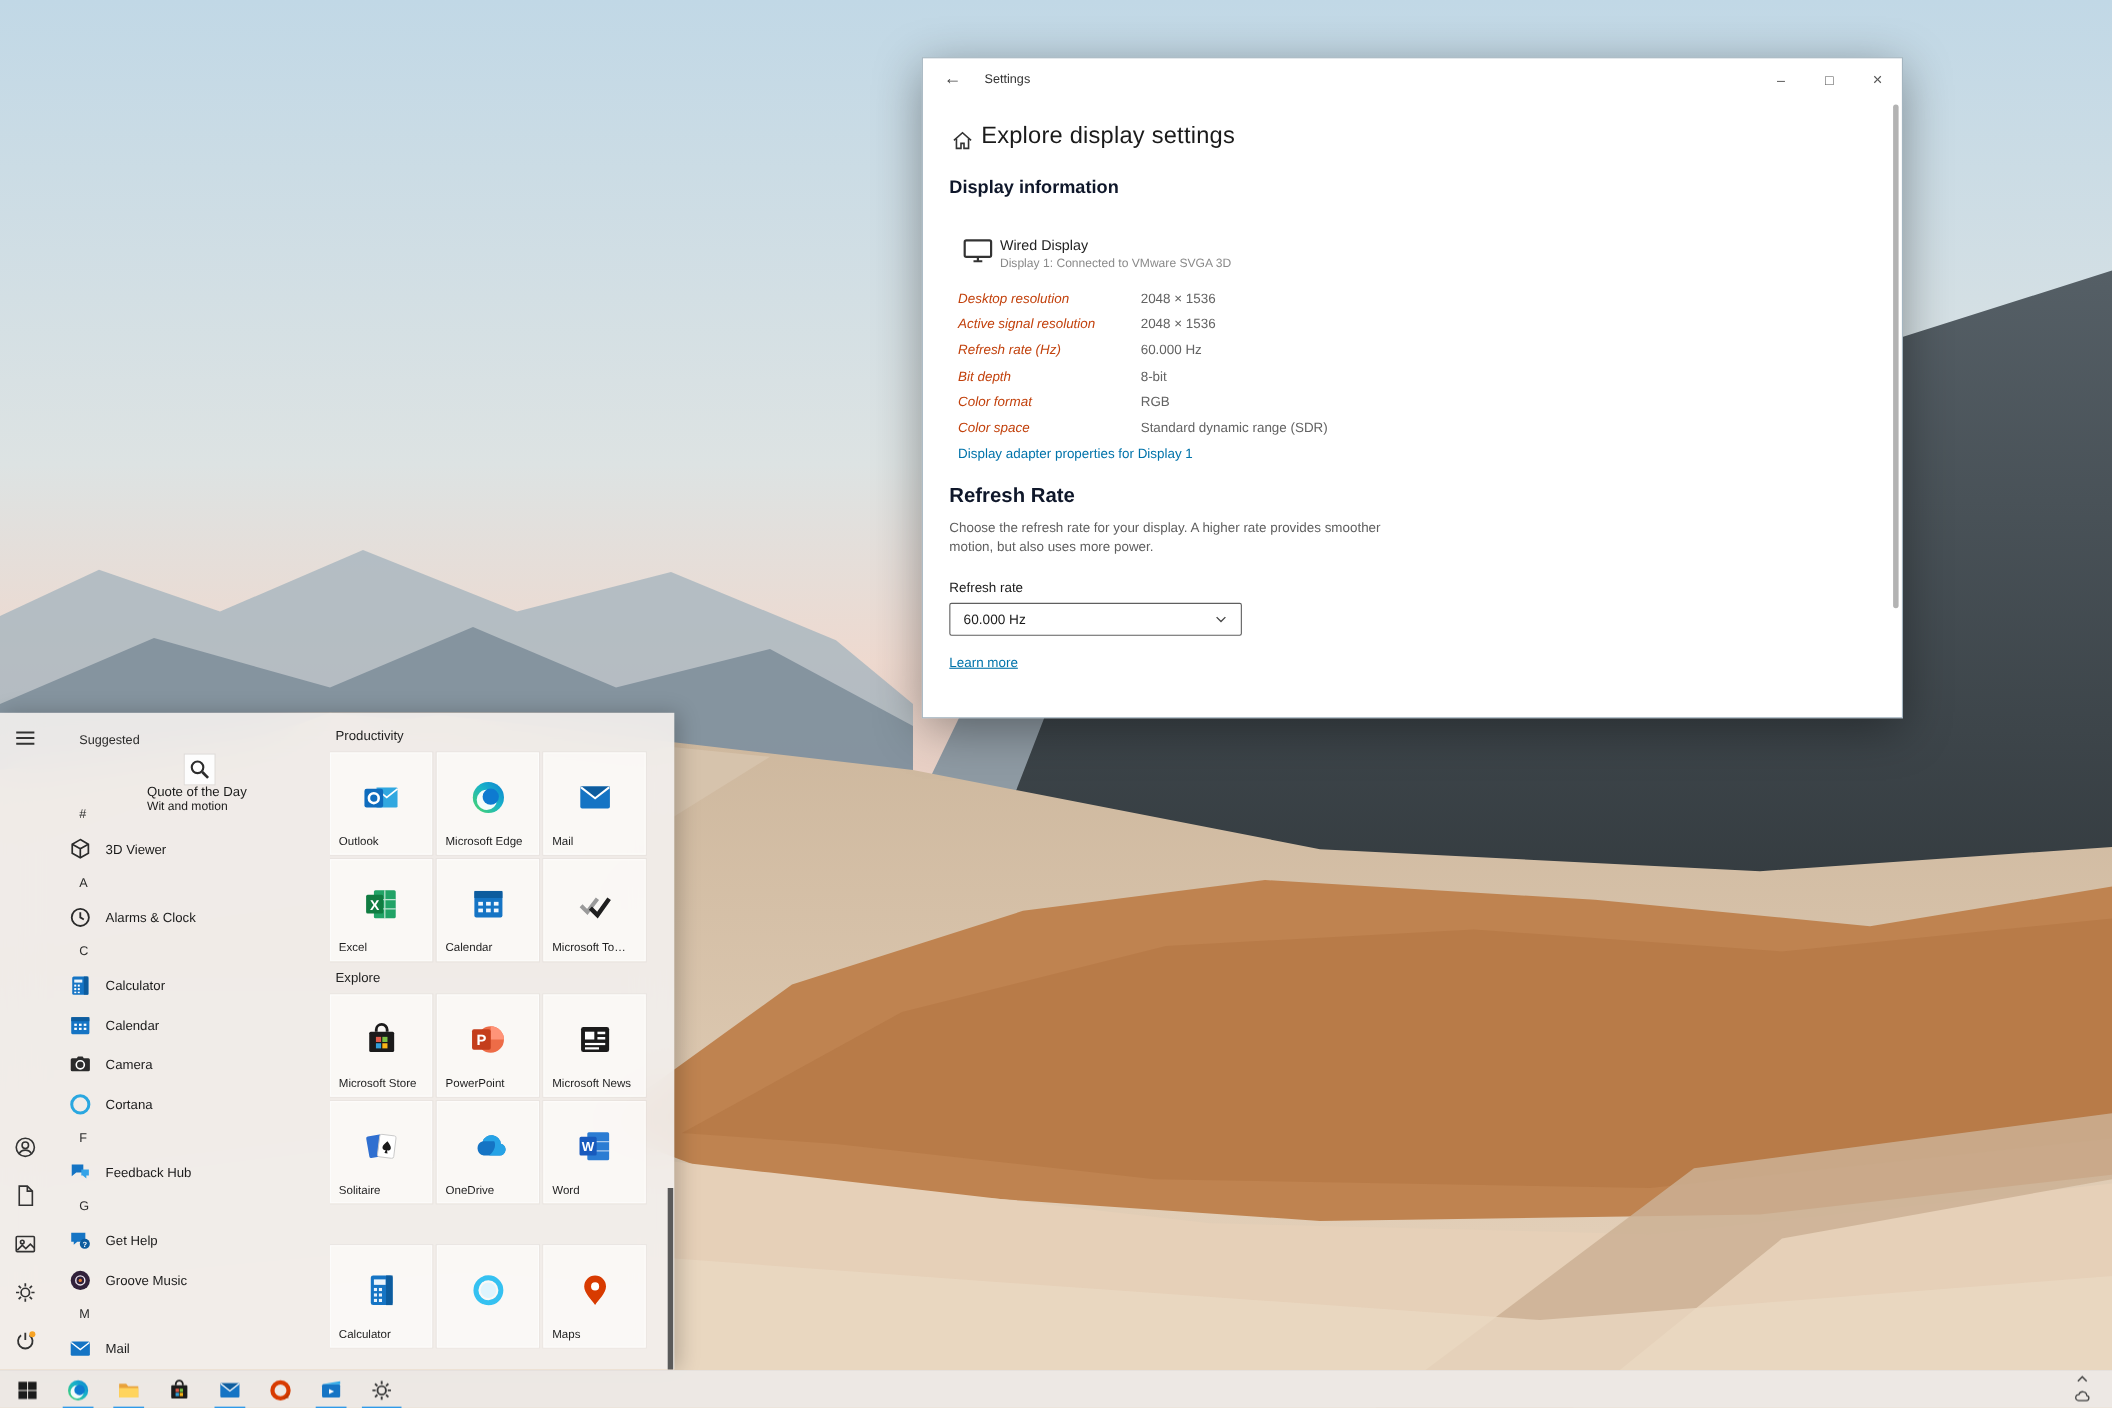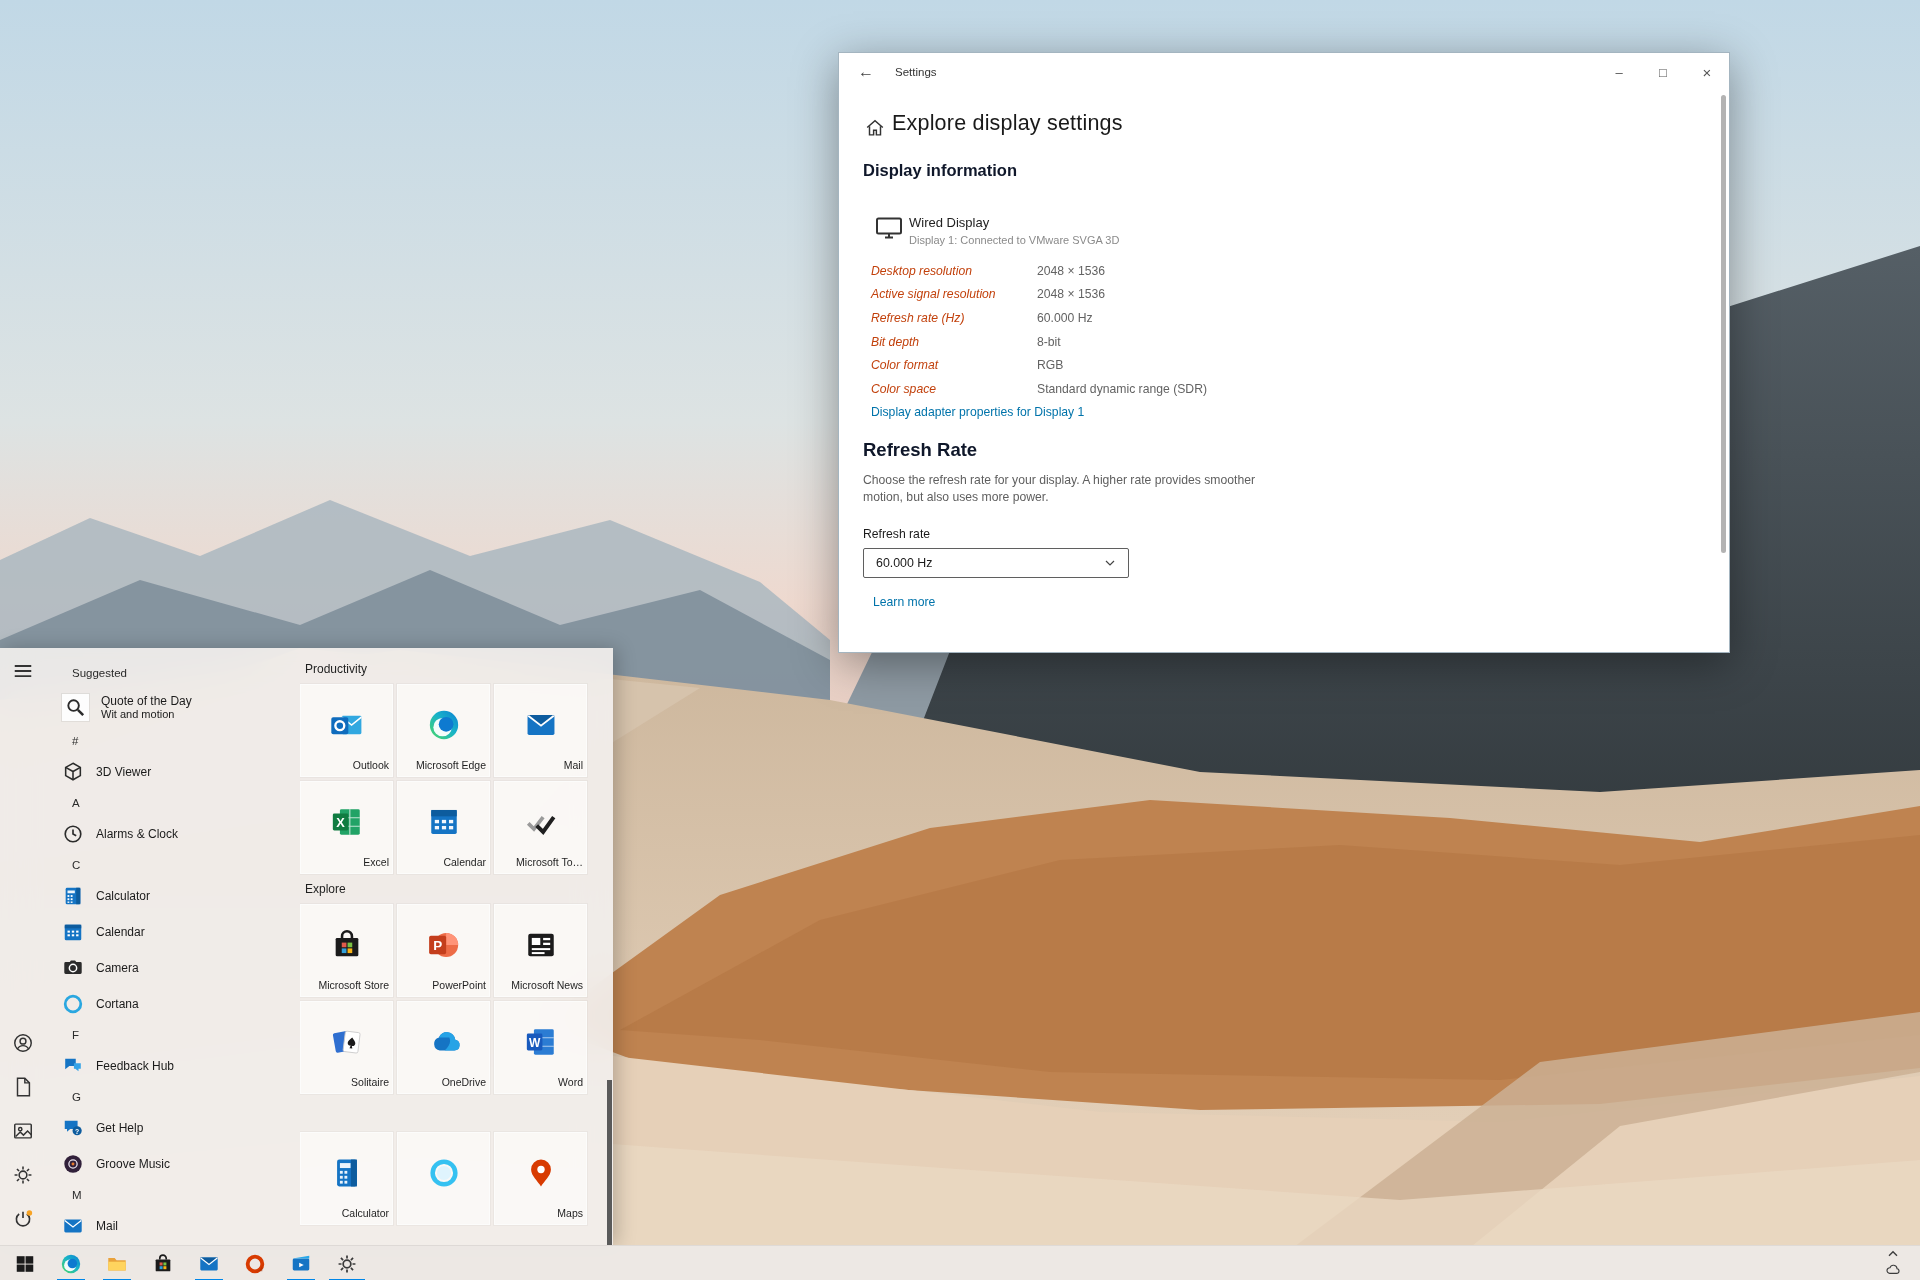--- a/index.html
+++ b/index.html
@@ -26,21 +26,21 @@
   .h2.rrate{left:24px;top:386px;font-size:18.5px;}
   .dev-icon{position:absolute;left:36px;top:162px;width:28px;height:25px;}
   .dev-name{position:absolute;left:70px;top:162px;font-size:13px;color:#222;}
   .dev-sub{position:absolute;left:70px;top:181px;font-size:11px;color:#8a8a8a;}
   .info-table{position:absolute;left:32px;top:206px;font-size:12.2px;}
   .info-row{display:flex;height:23.6px;align-items:center;}
   .info-label{width:166px;color:#c2410c;font-style:italic;}
   .info-value{color:#636363;}
   .link{position:absolute;font-size:12.2px;color:#0073aa;cursor:pointer;}
   .link.adapter{left:32px;top:352px;}
-  .link.learn{left:34px;top:542px;}
+  .link.learn{left:24px;top:542px;text-decoration:underline;}
   .rr-desc{position:absolute;left:24px;top:419px;width:392px;font-size:12.2px;line-height:17px;color:#5f5f5f;}
   .rr-label{position:absolute;left:24px;top:474px;font-size:12.2px;color:#1b1b1b;}
   .dropdown{position:absolute;left:24px;top:495px;width:266px;height:30px;box-sizing:border-box;
     border:1px solid #5f5f5f;border-radius:2px;background:#fff;display:flex;align-items:center;}
   .dd-value{margin-left:12px;font-size:12.4px;color:#1b1b1b;flex:1;}
   .dd-chev{width:16px;height:16px;margin-right:10px;}
   .win-scroll{position:absolute;right:3px;top:40px;bottom:6px;width:5px;}
   .win-scroll .thumb{position:absolute;top:2px;width:5px;height:458px;background:#b3b3b3;border-radius:3px;}
 
   
@@ -51,35 +51,35 @@
   .rail-btn{position:absolute;left:12px;width:22px;height:22px;}
   .rail-hamburger{top:12px;}
   .rail-user{top:384px;}
   .rail-documents{top:428px;}
   .rail-pictures{top:472px;}
   .rail-settings{top:516px;}
   .rail-power{top:560px;}
   .applist{position:absolute;left:46px;top:0;width:254px;height:100%;padding-top:12px;box-sizing:border-box;overflow:hidden;}
   .al-header{height:26px;display:flex;align-items:center;padding-left:26px;font-size:11.5px;color:#2b2b2b;}
   .al-item{height:36px;display:flex;align-items:center;}
-  .al-item.two{height:42px;}
+  .al-item.two{height:42px;flex-direction:column;}
   .al-icon{width:22px;height:22px;margin-left:16px;flex:0 0 auto;}
   .al-icon.bigtile{width:27px;height:27px;background:#fdfdfd;box-shadow:0 0 0 1px rgba(0,0,0,.06);padding:2px;box-sizing:border-box;}
   .al-text{margin-left:12px;min-width:0;}
   .al-label{font-size:12px;color:#1b1b1b;white-space:nowrap;}
   .al-sub{font-size:11px;color:#1b1b1b;white-space:nowrap;}
   .tiles{position:absolute;left:300px;top:0;width:294px;height:100%;padding-top:14px;box-sizing:border-box;overflow:hidden;}
   .tile-group{margin-bottom:8px;}
   .tile-group-header{height:22px;font-size:12px;color:#1f1f1f;padding-left:5px;display:flex;align-items:flex-start;}
   .tile-group-header.empty{height:30px;}
   .tile-grid{display:grid;grid-template-columns:repeat(3,93px);grid-auto-rows:93px;gap:4px;}
   .tile{position:relative;background:rgba(252,250,248,.82);box-shadow:inset 0 0 0 1px rgba(255,255,255,.55), 0 0 0 1px rgba(0,0,0,.03);}
   .tile-icon{position:absolute;left:50%;top:24px;transform:translateX(-50%);width:34px;height:34px;}
   .tile-label{position:absolute;left:8px;bottom:6px;right:4px;font-size:10.5px;color:#1f1f1f;
-    white-space:nowrap;overflow:hidden;text-align:right;}
+    white-space:nowrap;overflow:hidden;}
   .start-scroll{position:absolute;right:1px;top:0;width:5px;height:100%;}
   .start-scroll .thumb{position:absolute;right:0;top:432px;width:5px;height:165px;background:#5a5a5a;}
 
   
   .taskbar{position:absolute;left:0;top:1245px;width:1920px;height:35px;
     background:rgba(236,232,229,.97);border-top:1px solid rgba(0,0,0,.06);box-sizing:border-box;}
   .tb-apps{position:absolute;left:2px;top:0;height:35px;display:flex;}
   .tb-btn{position:relative;width:46px;height:35px;display:flex;align-items:center;justify-content:center;}
   .tb-btn .ico{width:22px;height:22px;}
   .tb-active::after{content:'';position:absolute;left:9px;right:9px;bottom:0;height:2.5px;background:#0086e8;}

